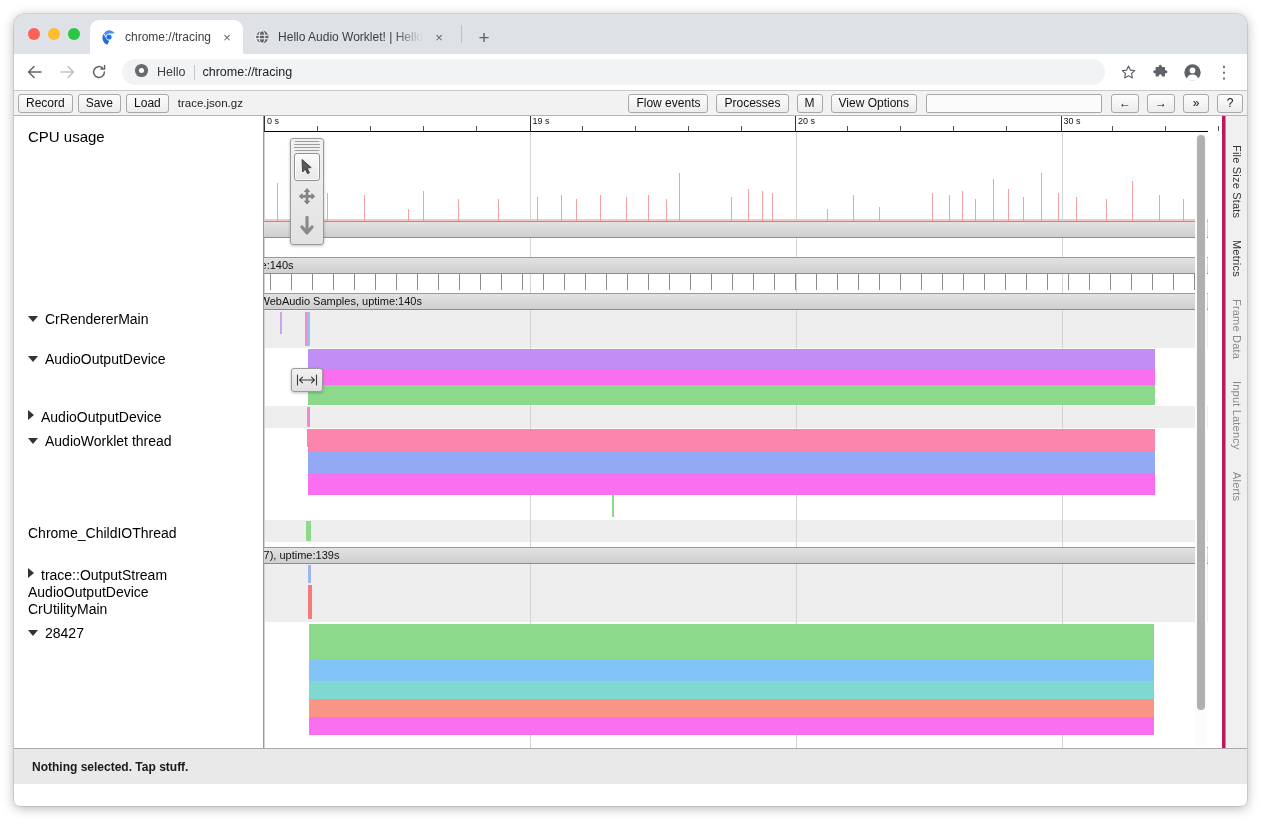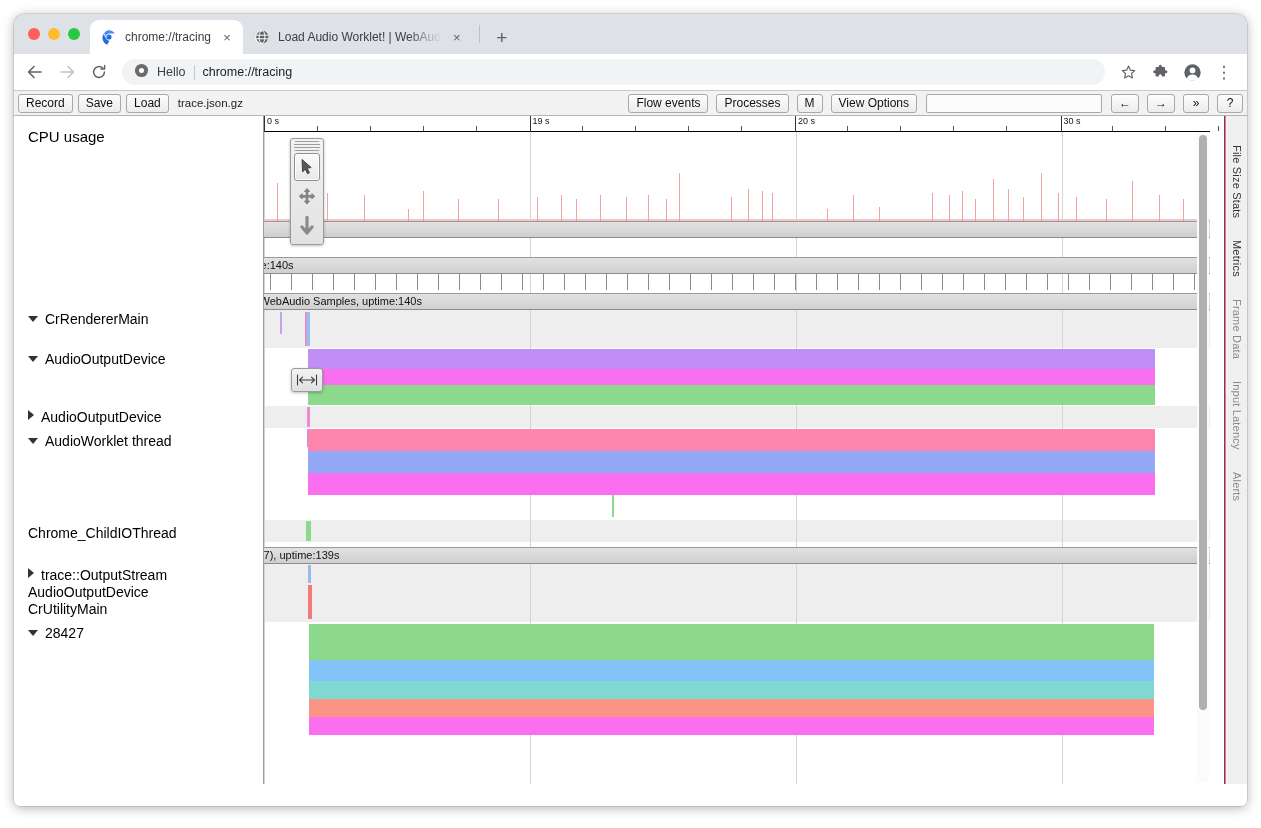--- a/index.html
+++ b/index.html
@@ -164,21 +164,21 @@
     min-height: 0;
     background: #ffffff;
     position: relative;
   }
   #timeline-wrap {
     flex: 1 1 auto;
     position: relative;
     min-width: 0;
     overflow: hidden;
     background: #ffffff;
-    border-right: 1px solid #be185d;
+    border-right: 3px solid #be185d;
   }
 
   
   #left-col {
     position: absolute;
     left: 0; top: 0; bottom: 0;
     width: 249px;
     background: #ffffff;
     z-index: 4;
     pointer-events: none;
@@ -429,21 +429,21 @@
     </div>
 
     <div class="tab inactive">
       <span class="favicon">
         <svg width="16" height="16" viewBox="0 0 16 16">
           <circle cx="8" cy="8" r="6.4" fill="#5f6368"></circle>
           <path d="M8 1.6a6.4 6.4 0 000 12.8M1.8 6.2h12.4M1.8 9.8h12.4" stroke="#fff" stroke-width="1" fill="none"></path>
           <ellipse cx="8" cy="8" rx="2.9" ry="6.4" stroke="#fff" stroke-width="1" fill="none"></ellipse>
         </svg>
       </span>
-      <span class="tab-title">Load Audio Worklet! | WebAud</span>
+      <span class="tab-title">Hello Audio Worklet! | Hello</span>
       <span class="tab-close">×</span>
     </div>
 
     <div class="tab-sep"></div>
     <div class="newtab">+</div>
   </div>
 
   <div id="navbar">
     <div class="navbtn">
       <svg width="18" height="18" viewBox="0 0 18 18">
@@ -768,14 +768,17 @@
 
     <div id="rail">
       <div class="rail-tab">File Size Stats</div>
       <div class="rail-tab">Metrics</div>
       <div class="rail-tab dim">Frame Data</div>
       <div class="rail-tab dim">Input Latency</div>
       <div class="rail-tab dim">Alerts</div>
     </div>
   </div>
 
+  <div id="statusbar">
+    <span class="txt">Nothing selected. Tap stuff.</span>
+  </div>
   <div id="bottom-filler"></div>
 </div>
 
 </body></html>

